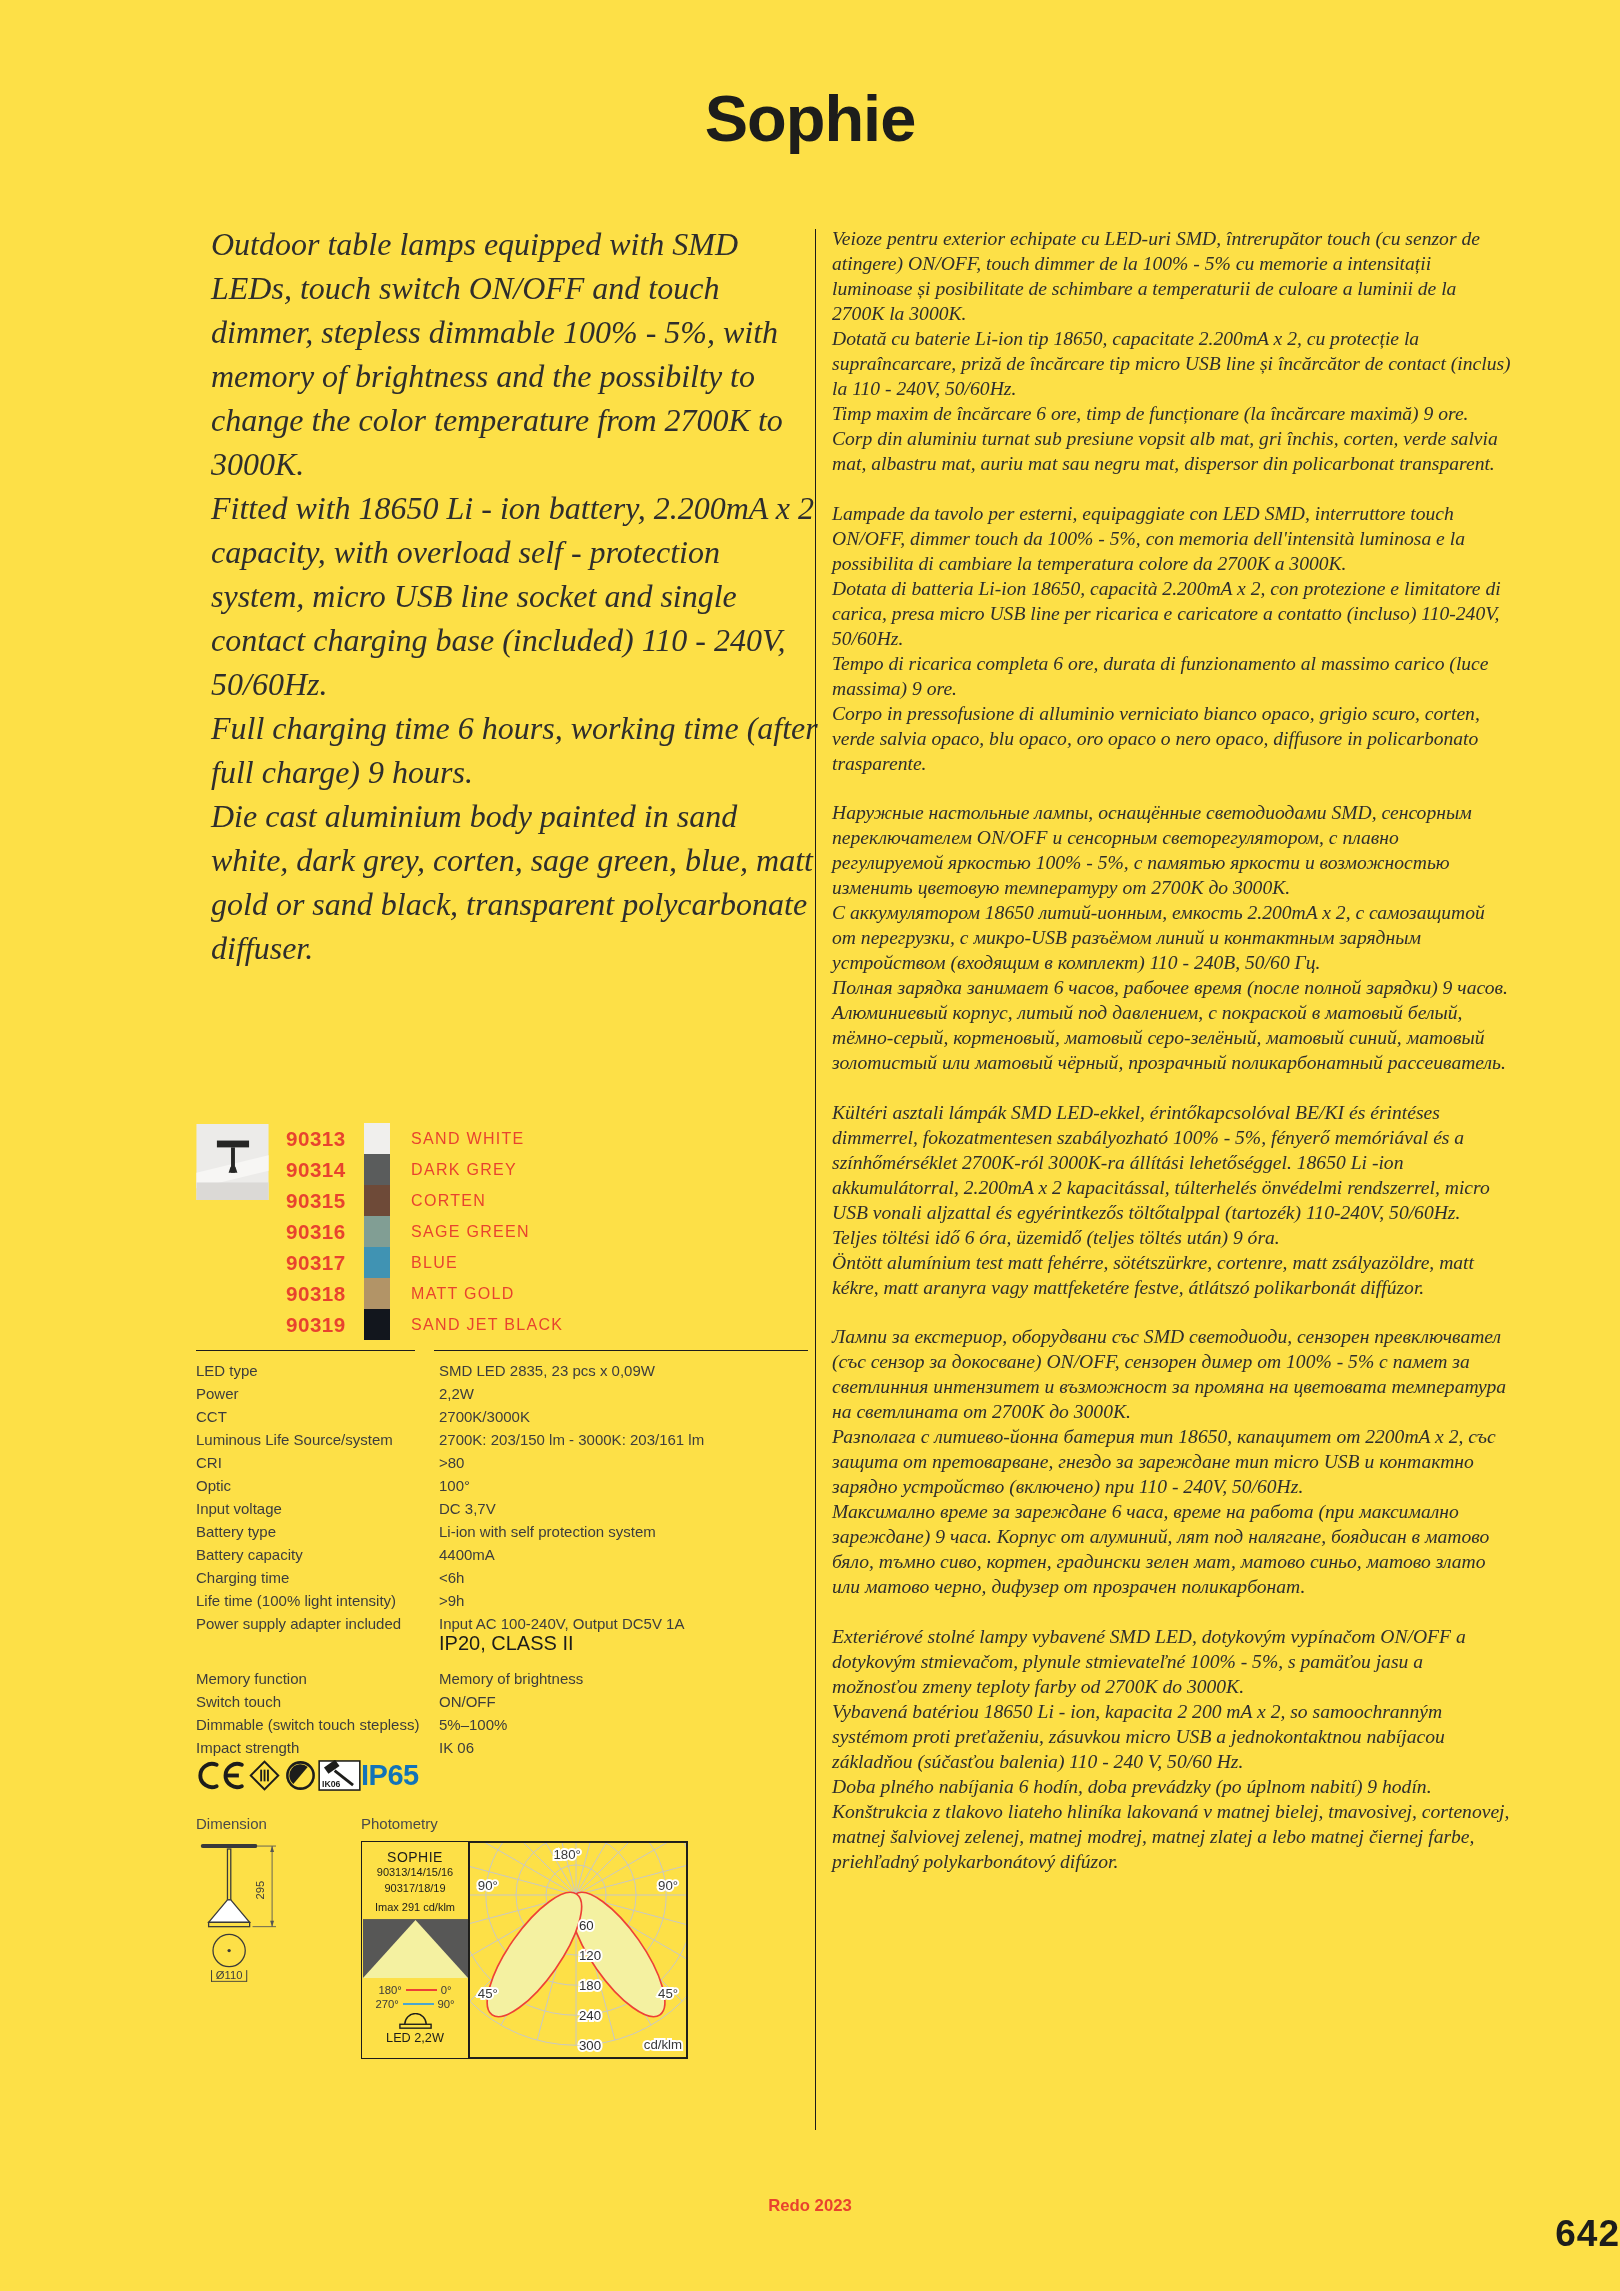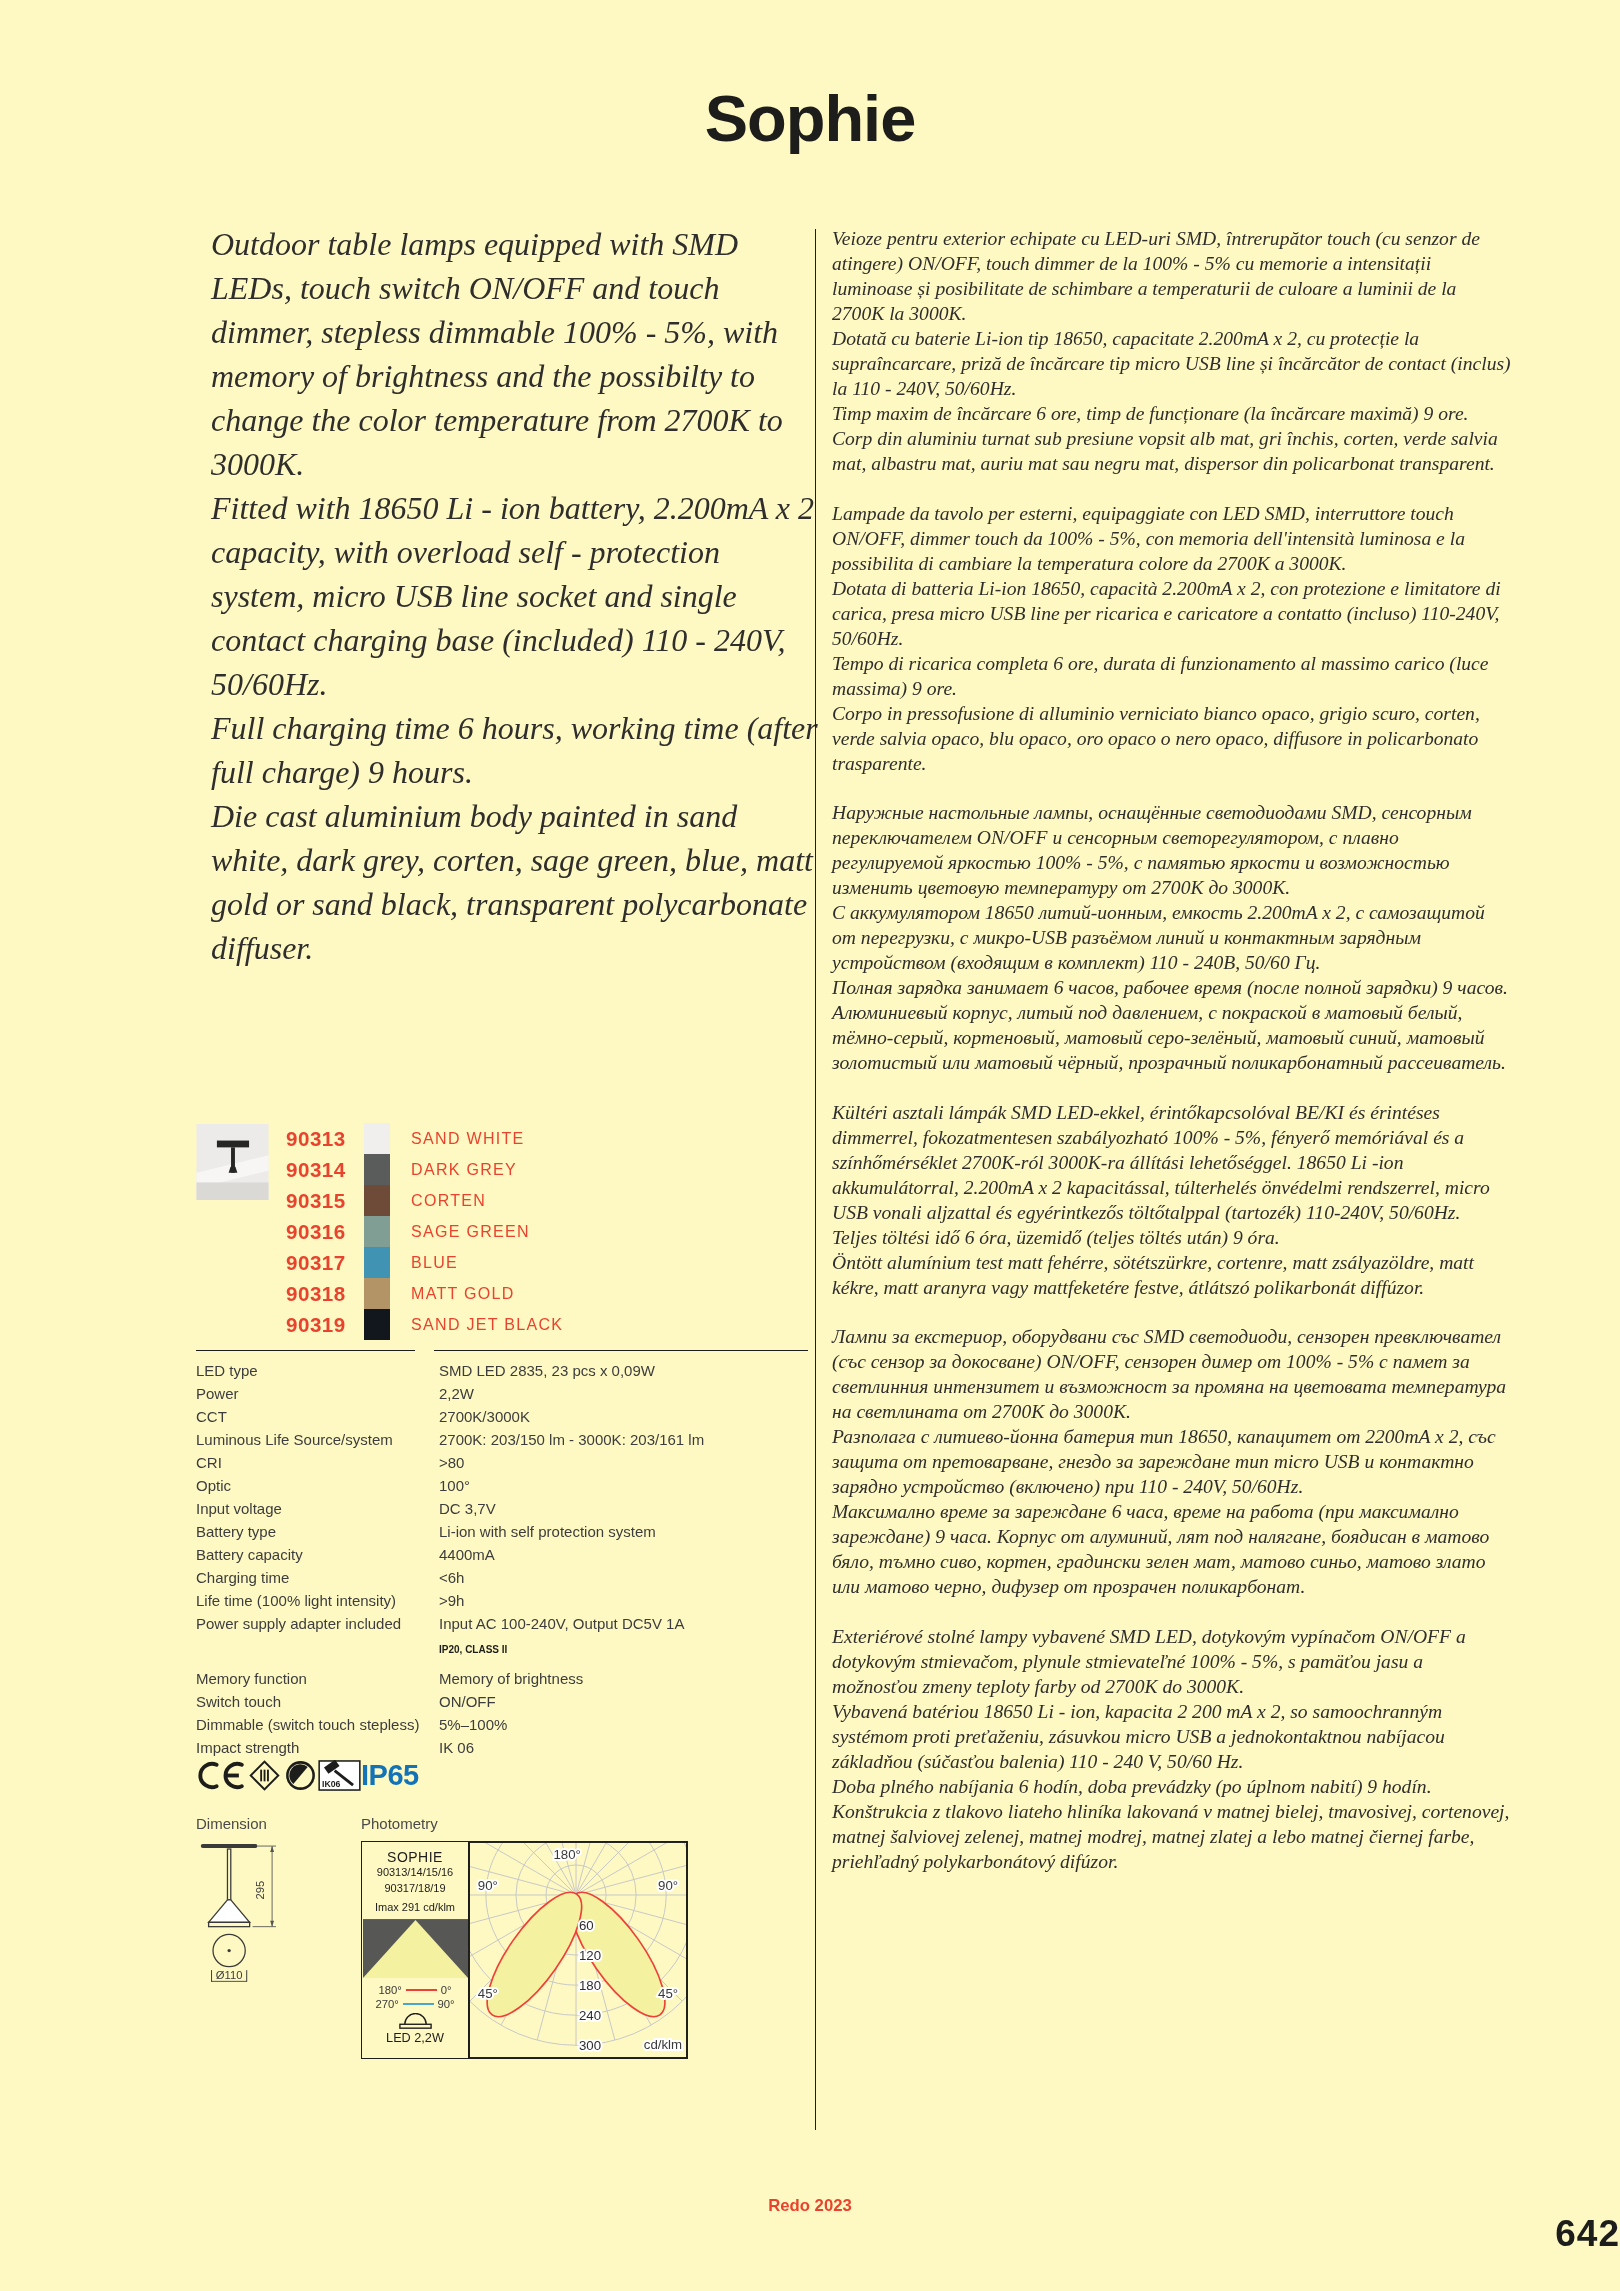--- a/index.html
+++ b/index.html
@@ -1,16 +1,16 @@
 <!DOCTYPE html>
 <html><head>
 <meta charset="utf-8">
 <style>
   html,body{margin:0;padding:0;background:#fff;}
-  .page{position:relative;width:1620px;height:2292px;background:#fef9c3;overflow:hidden;
+  .page{position:relative;width:1620px;height:2292px;background:#fde047;overflow:hidden;
         font-family:"Liberation Sans",sans-serif;color:#1d1d1b;}
   .abs{position:absolute;}
   .page-title{top:86px;left:0;width:1620px;text-align:center;
       font:bold 65px/1 "Liberation Sans",sans-serif;letter-spacing:-1px;color:#1d1d1b;}
   .col-left{left:211px;top:222px;width:610px;
       font:italic 32px/44px "Liberation Serif",serif;color:#2f2e2c;white-space:pre-line;}
   .divider{left:815px;top:229px;width:1px;height:1901px;background:#1d1d1b;}
   .col-right{left:832px;top:226px;width:681px;
       font:italic 19.6px/25px "Liberation Serif",serif;color:#2f2e2c;}
   .col-right p{margin:0 0 24.5px 0;white-space:pre-line;}
@@ -23,21 +23,21 @@
   .cswatch{width:25.5px;height:31px;flex:0 0 25.5px;}
   .cname{margin-left:21.6px;font:16px "Liberation Sans",sans-serif;color:#e8432e;letter-spacing:1.3px;}
 
   
   .spec-rule{height:1px;background:#1d1d1b;top:1350px;}
   .spec-table{left:196px;top:1356px;width:613px;}
   .srow{display:flex;height:23px;align-items:flex-end;
         font:15px "Liberation Sans",sans-serif;color:#3d3d3d;}
   .srow .lbl{width:243px;flex:0 0 243px;}
   .srow .val{flex:1;}
-  .srow.bold .val{font-weight:bold;color:#1d1d1b;font-size:10px;}
+  .srow.bold .val{font-weight:normal;color:#1d1d1b;font-size:20px;}
   .srow.gap{margin-top:8.8px;}
 
   .cert-row{left:193px;top:1756px;display:flex;align-items:center;gap:0;height:39px;}
   .ip65{font:bold 29px "Liberation Sans",sans-serif;color:#1273b8;letter-spacing:-0.5px;}
 
   .sec-label{font:15px "Liberation Sans",sans-serif;color:#4a4a4a;}
   .dim-label{left:196px;top:1815px;}
   .photo-label{left:361px;top:1815px;}
 
   .photometry-box{left:361px;top:1841px;display:flex;}

